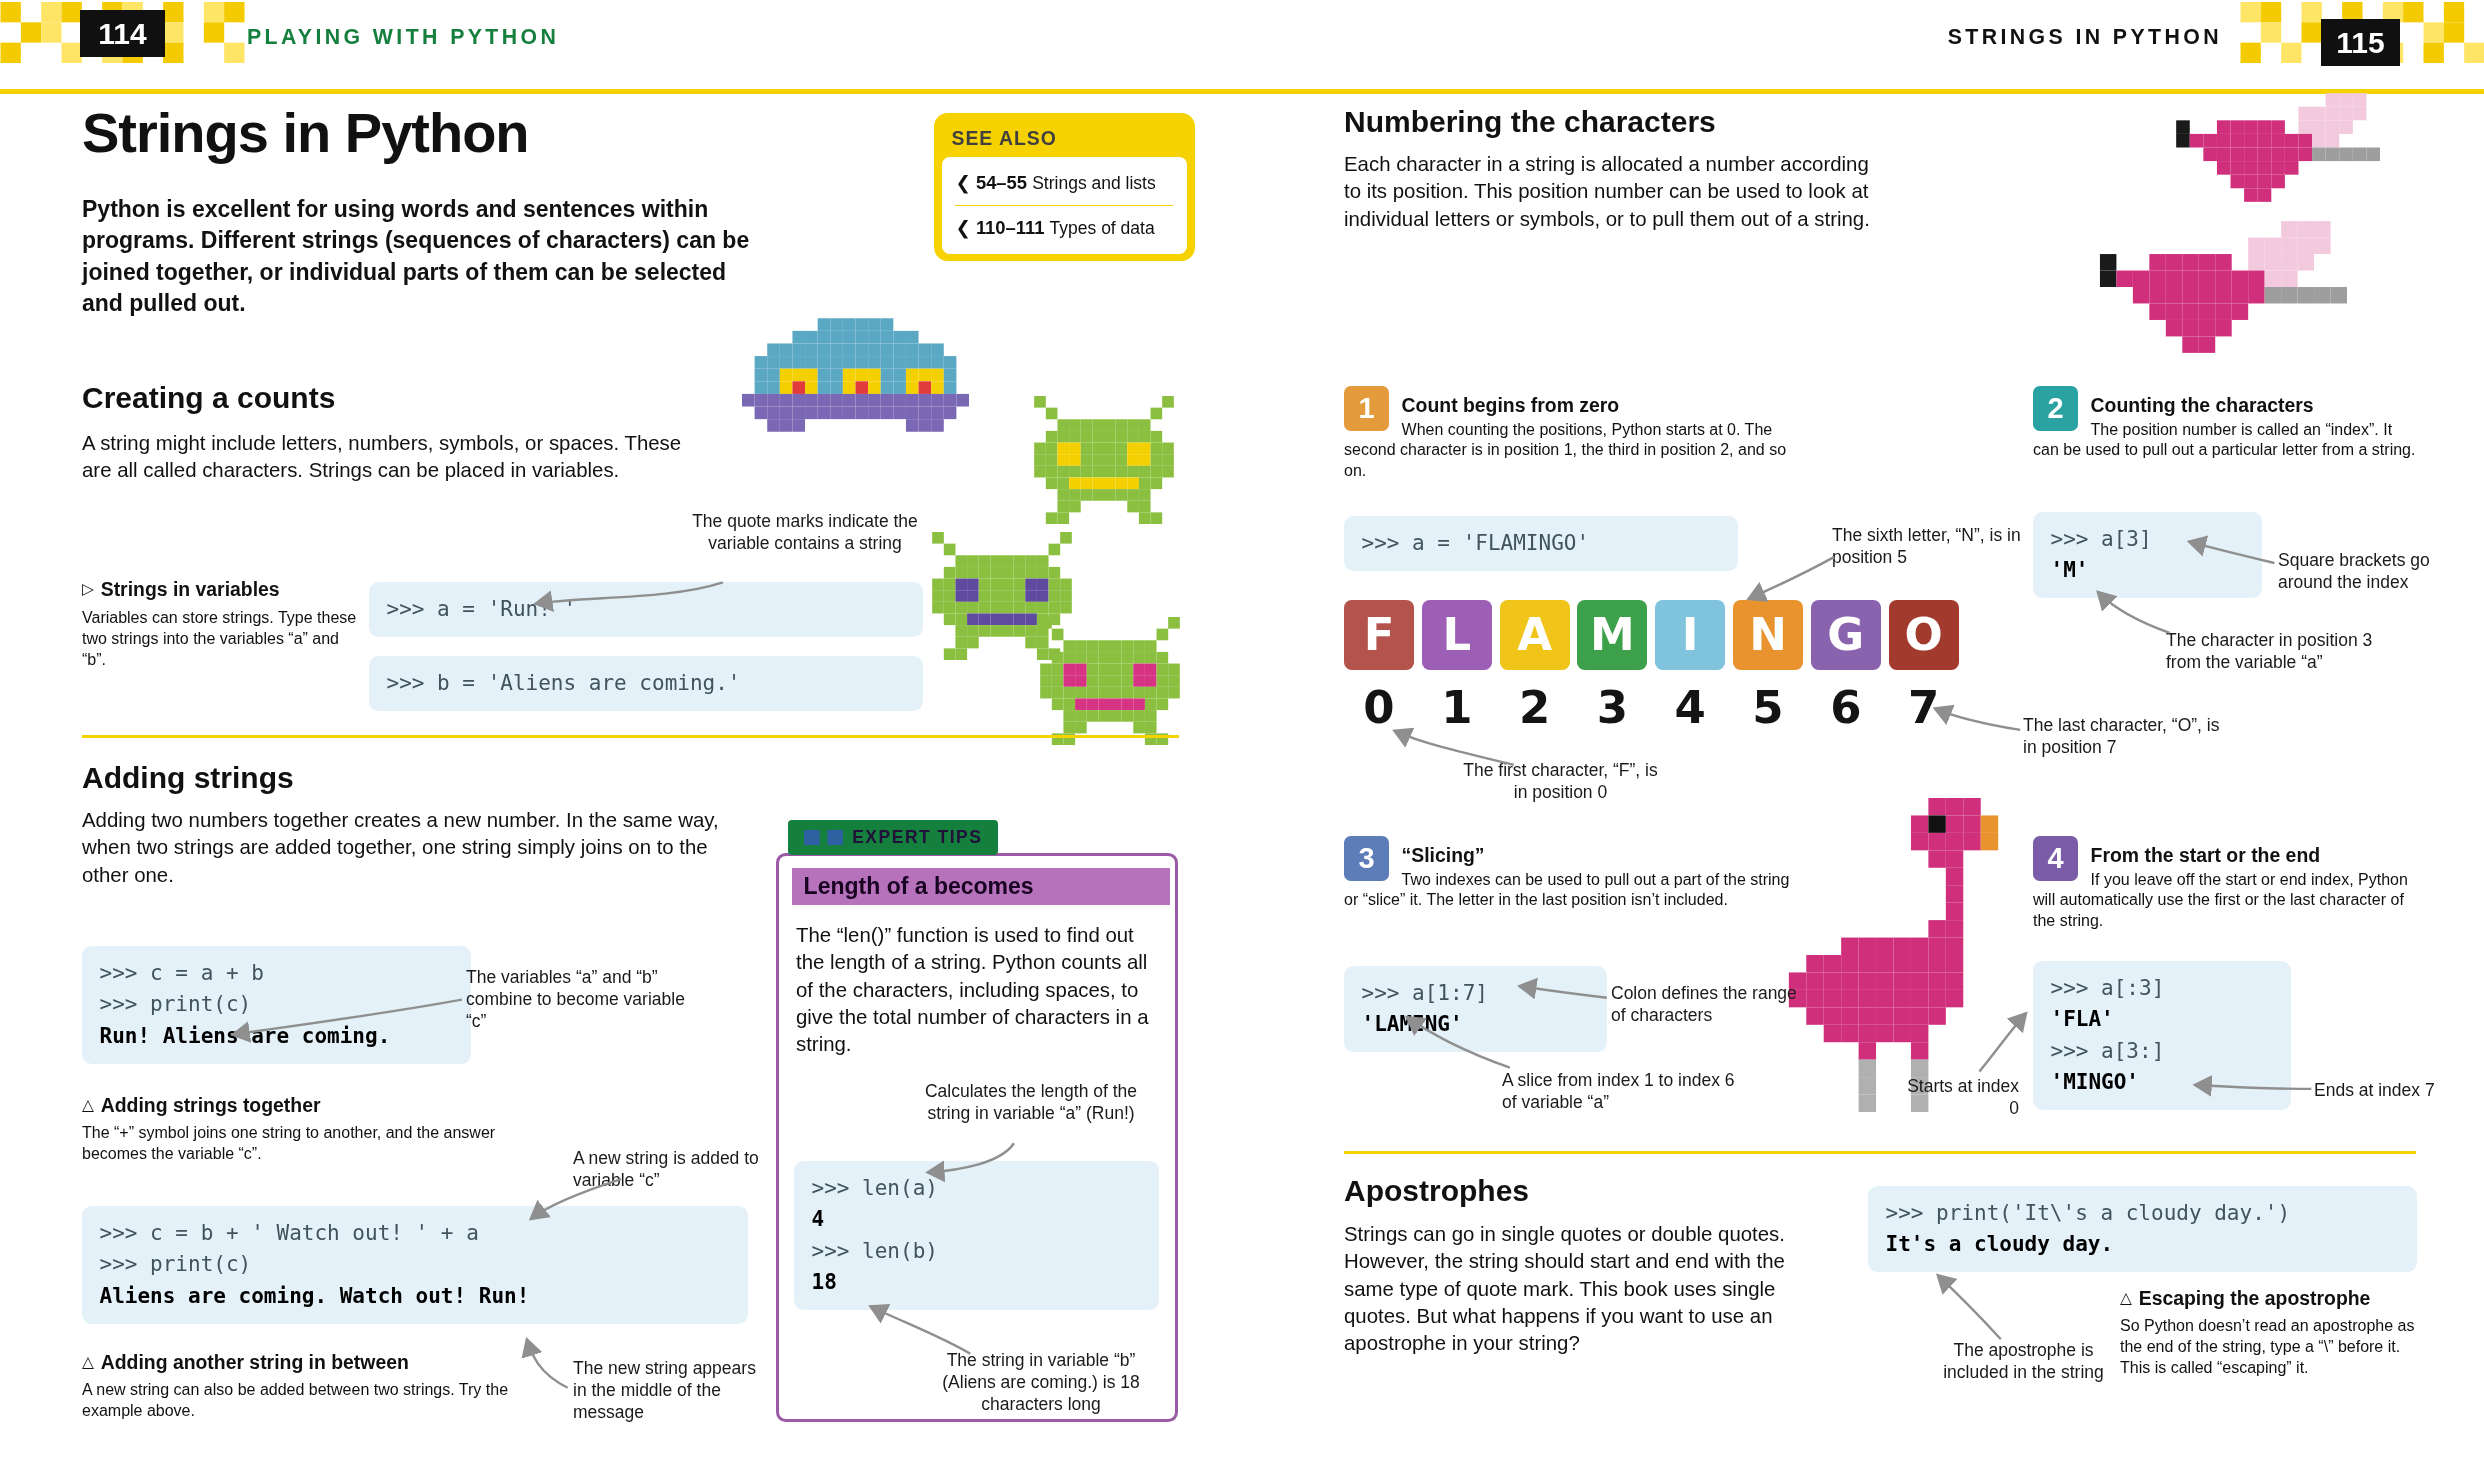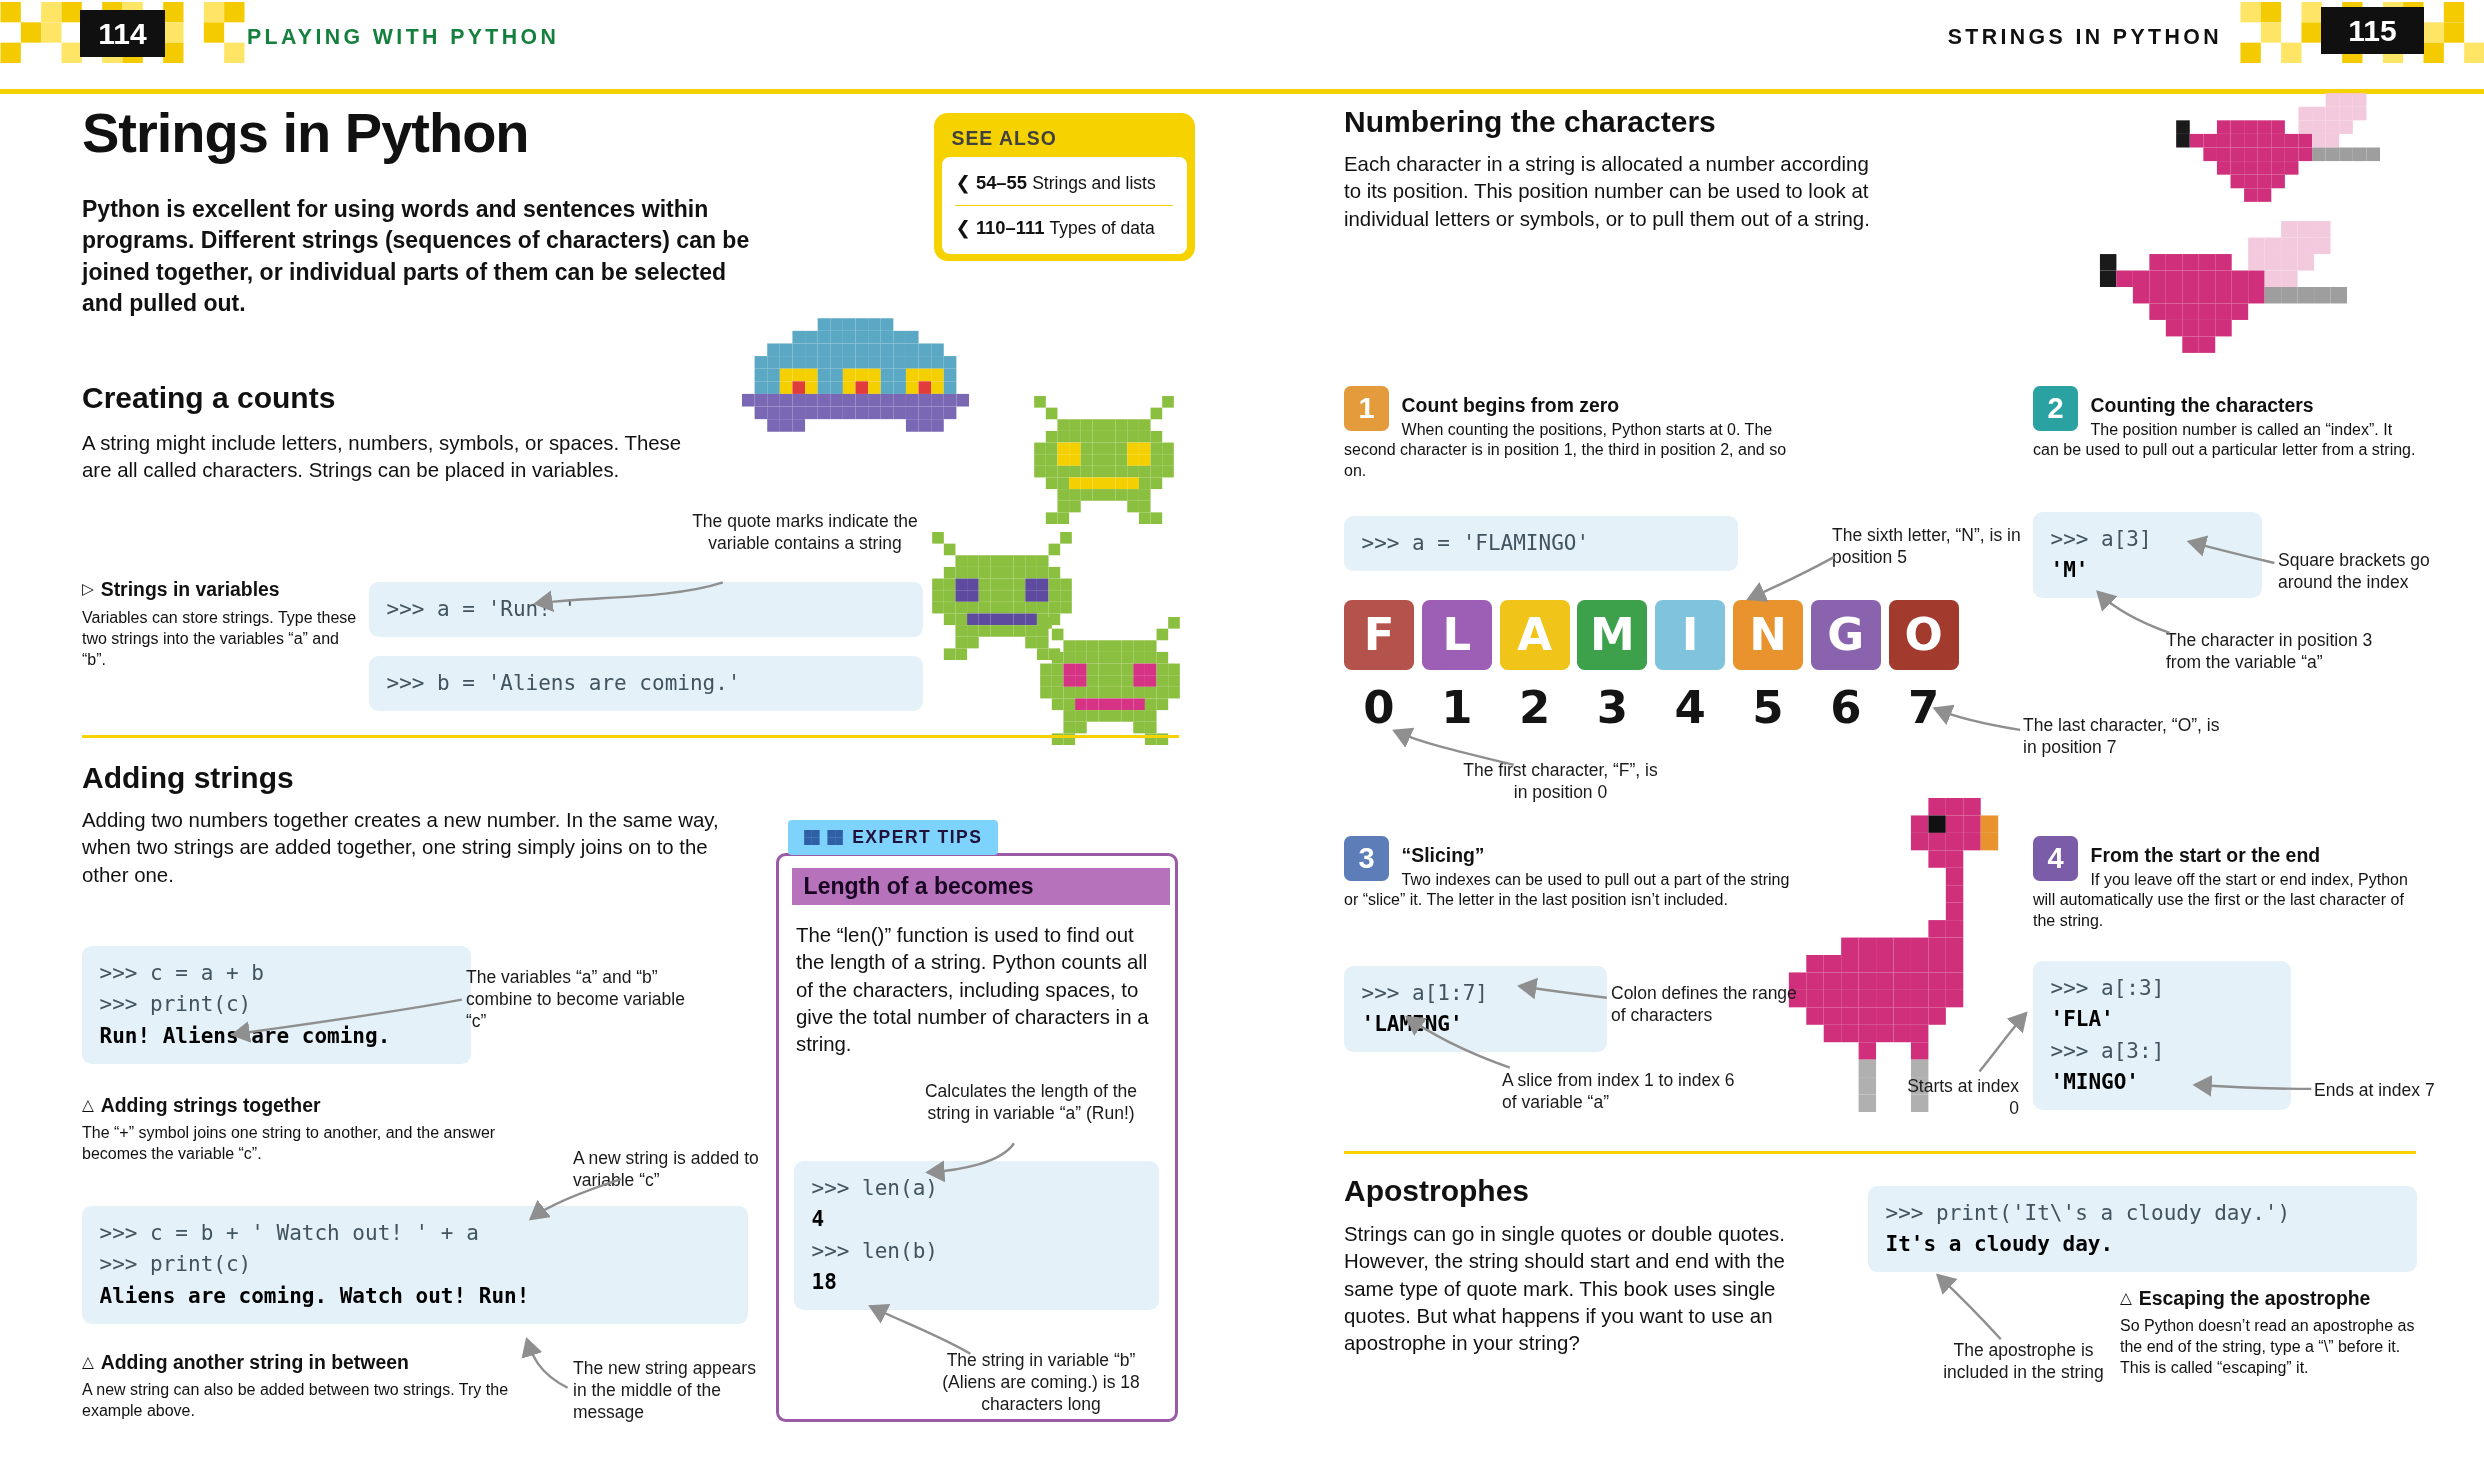--- a/index.html
+++ b/index.html
@@ -23,21 +23,21 @@
            font-family:"DejaVu Sans Mono","Liberation Mono",monospace;font-size:21px;color:#41535e;}
   .codeline{line-height:1.5;white-space:pre;}
   .codeout{font-weight:bold;color:#000;}
   .seealso{background:#f5d200;border-radius:13.6px;padding:7.8px;}
   .seealso .sa-title{font-size:19.4px;font-weight:bold;letter-spacing:1px;padding:5.8px 9.7px 7.8px 9.7px;color:#404040;}
   .seealso .sa-inner{background:#fff;border-radius:7.8px;padding:9.7px 13.6px;}
   .sa-item{font-size:17.5px;line-height:1.3;padding:3.9px 0;}
   .sa-item b{font-size:18.4px;}
   .sa-div{height:1.9px;background:#f5d200;margin:5.8px 0;}
   .tipsbox{background:#fff;border:3.9px solid #9a5aa5;border-radius:9.7px;}
-  .tipstab{background:#7dd3fc;border-radius:3.9px;display:flex;align-items:center;gap:9.7px;
+  .tipstab{background:#15803d;border-radius:3.9px;display:flex;align-items:center;gap:9.7px;
            padding:0 15.5px;height:35px;font-size:17.5px;font-weight:bold;letter-spacing:1.5px;color:#20103a;z-index:6;}
   .tipstitle{background:#b672bb;color:#190322;font-size:23px;font-weight:bold;line-height:37px;padding-left:11.6px;}
   .step{position:absolute;}
   .stepnum{float:left;width:45px;height:45px;border-radius:6.8px;color:#fff;font-size:29px;font-weight:bold;
            text-align:center;line-height:45px;margin:0 12.6px 4.9px 0;}
   .steptitle{font-size:19.4px;font-weight:bold;padding-top:7.8px;margin-bottom:2.9px;}
   .tiles{display:flex;gap:7.8px;}
   .tile{width:70px;height:70px;border-radius:7.8px;color:#fff;font-size:45px;font-weight:bold;
         text-align:center;line-height:70px;font-family:"DejaVu Sans",sans-serif;}
   .positions{display:flex;gap:7.8px;}
@@ -91,21 +91,21 @@
         <rect x="210" y="21" width="21" height="21" fill="#f3cb00"></rect>
         <rect x="0" y="42" width="21" height="21" fill="#f3cb00"></rect>
         <rect x="42" y="42" width="21" height="21" fill="#ffe566"></rect>
         <rect x="105" y="42" width="21" height="21" fill="#f3cb00"></rect>
         <rect x="147" y="42" width="21" height="21" fill="#ffe566"></rect>
         <rect x="189" y="42" width="21" height="21" fill="#f3cb00"></rect>
         <rect x="231" y="42" width="21" height="21" fill="#ffe566"></rect>
       </svg>
     </div>
   <div class="abs pagenumbox" style="left:80px;top:9.7px;width:85px;height:47px">114</div>
-  <div class="abs pagenumbox" style="left:2321px;top:7px;width:103px;height:47px">115</div>
+  <div class="abs pagenumbox" style="left:2321px;top:19px;width:79px;height:47px">115</div>
   <div class="abs runhead" style="left:247px;top:25px;color:#15803d">PLAYING WITH PYTHON</div>
   <div class="abs runhead right" style="left:1931px;top:25px;width:291px;color:#111">STRINGS IN PYTHON</div>
   <div class="abs yellowrule" style="left:0;top:89px;width:2484px;height:4.9px"></div>
 
   <div class="abs h1" style="left:82px;top:100px">Strings in Python</div>
   <div class="abs lead" style="left:82px;top:194px;width:684px">Python is excellent for using words and sentences within programs. Different strings (sequences of characters) can be joined together, or individual parts of them can be selected and pulled out.</div>
 
   <div class="abs seealso" style="left:934px;top:113px;width:245px">
     <div class="sa-title">SEE ALSO</div>
     <div class="sa-inner">

